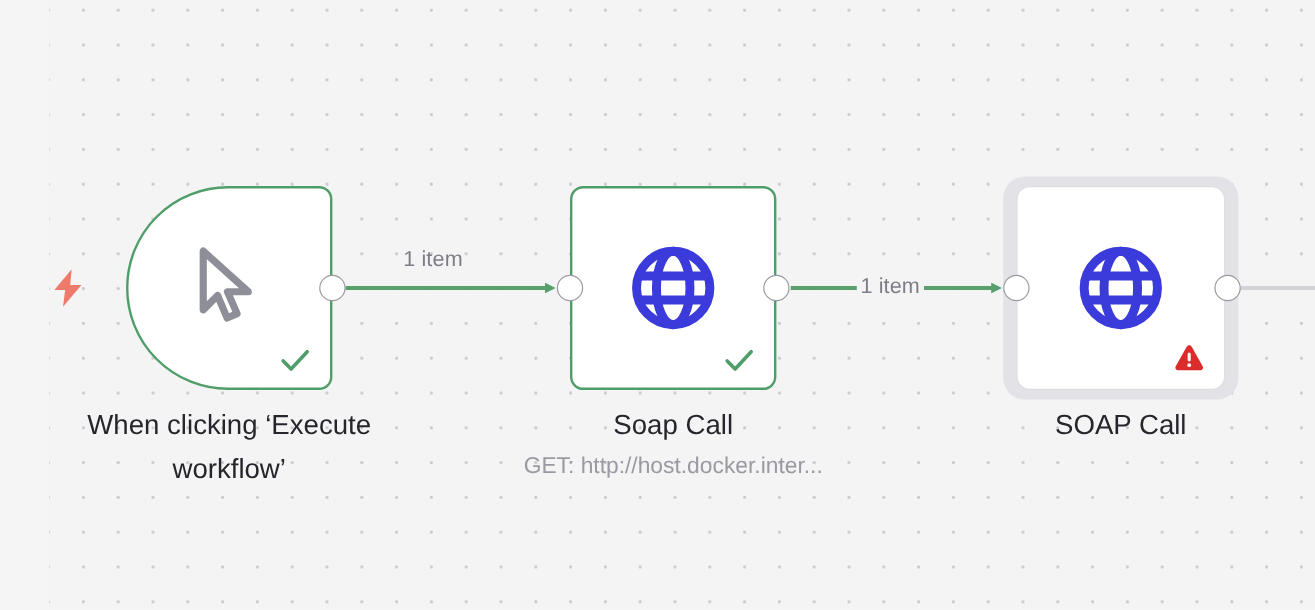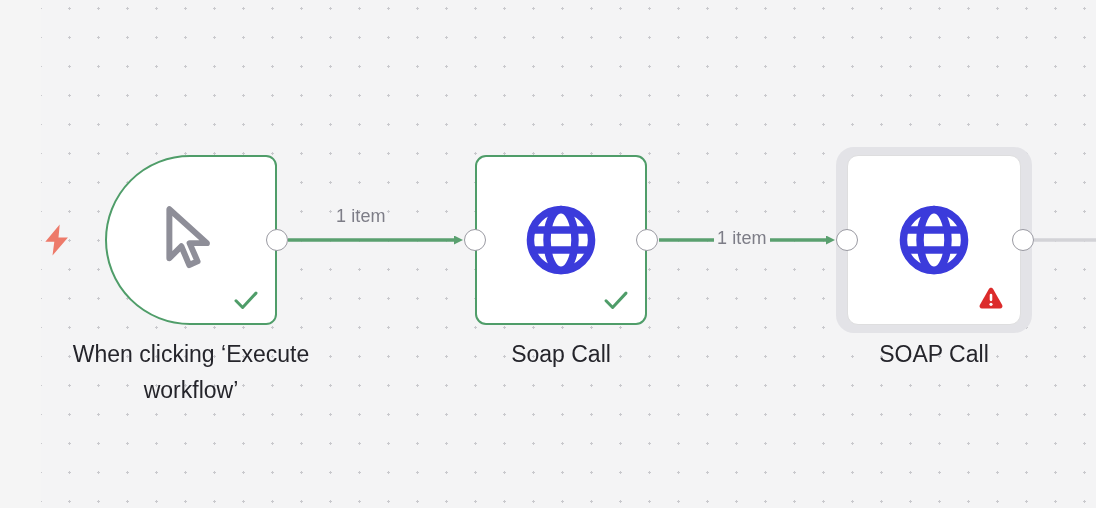--- a/index.html
+++ b/index.html
@@ -236,20 +236,21 @@
       <svg width="34" height="30" viewBox="0 0 24 24">
         <path d="M4 12.6 L9.3 18 L20 6.5" fill="none" stroke="#4f9d69" stroke-width="2.4" stroke-linecap="round" stroke-linejoin="round"></path>
       </svg>
     </div>
   </div>
   <div class="endpoint" style="left:423px; top:229px;"></div>
   <div class="endpoint" style="left:595px; top:229px;"></div>
 
   <div class="caption" id="caption-soap-hack">
     <div class="caption-title">Soap Call</div>
+    <div class="caption-sub">GET: http://host.docker.inter...</div>
   </div>
 
   <div id="node-soap-call-wrap">
     <div id="node-soap-call">
       <div class="node-icon">
         <svg width="78" height="78" viewBox="0 0 24 24">
           <circle cx="12" cy="12" r="9.4" fill="none" stroke="#3b3bdb" stroke-width="2.3"></circle>
           <ellipse cx="12" cy="12" rx="4.3" ry="9.4" fill="none" stroke="#3b3bdb" stroke-width="2.3"></ellipse>
           <line x1="2.8" y1="8.9" x2="21.2" y2="8.9" stroke="#3b3bdb" stroke-width="2.3"></line>
           <line x1="2.8" y1="15.1" x2="21.2" y2="15.1" stroke="#3b3bdb" stroke-width="2.3"></line>

